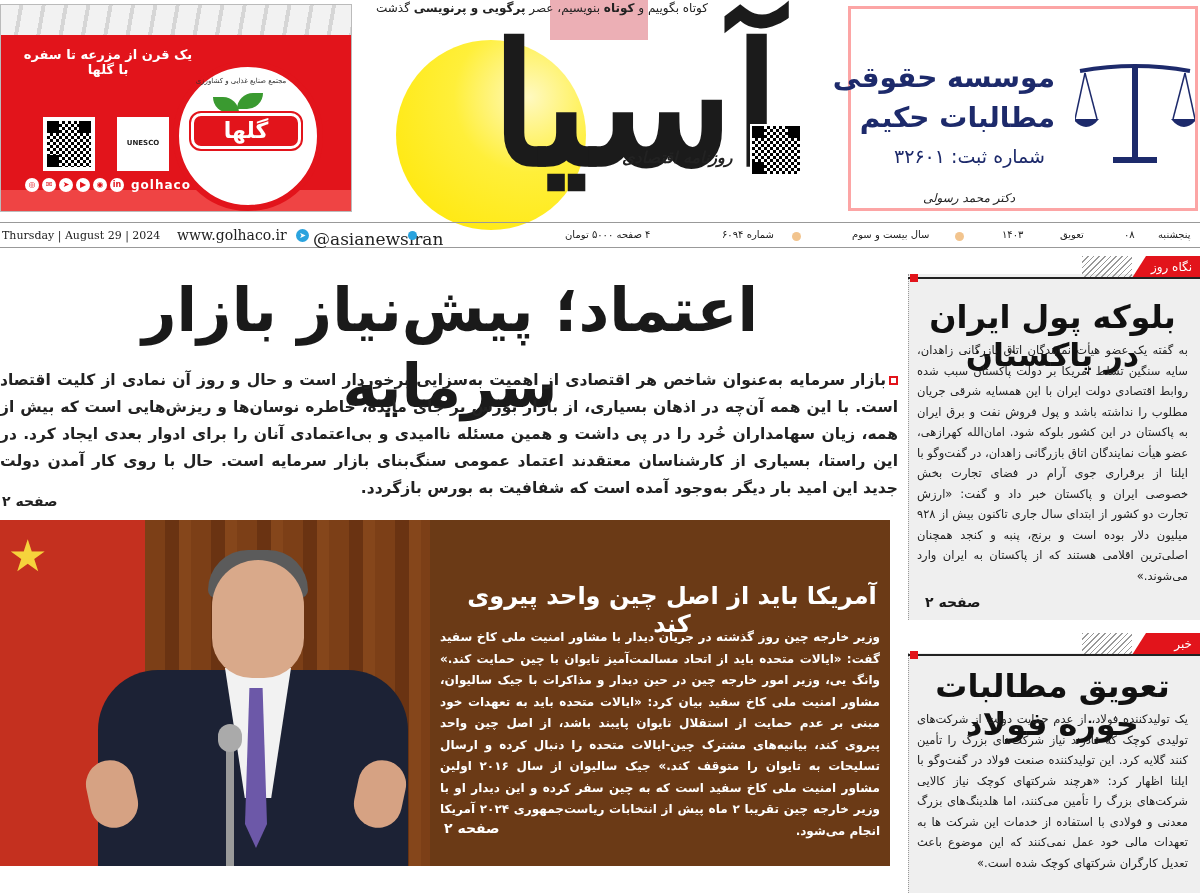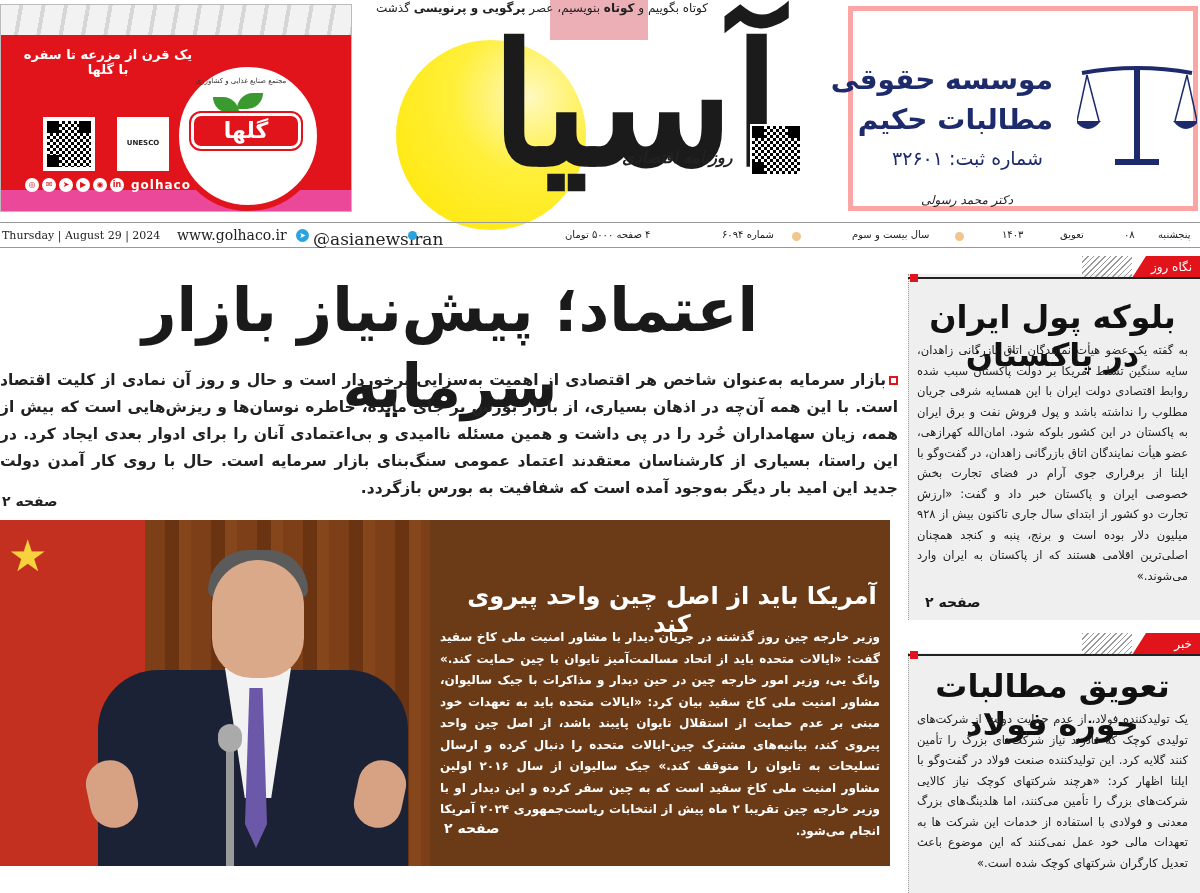--- a/index.html
+++ b/index.html
@@ -2,21 +2,21 @@
 <html><head>
 <meta charset="utf-8">
 <style>
   * { box-sizing: border-box; margin: 0; padding: 0; }
   html, body { width: 1200px; height: 893px; overflow: hidden; background: #ffffff; }
   body { position: relative; font-family: "DejaVu Sans", sans-serif; color: #1a1a1a; }
 
   
   #ad-left {
     position: absolute; left: 0; top: 4px; width: 352px; height: 208px;
-    background: #ec4899; border: 1px solid #bbb; overflow: hidden;
+    background: #ef4444; border: 1px solid #bbb; overflow: hidden;
   }
   #ad-left .red-band {
     position: absolute; left: 0; top: 30px; width: 352px; height: 155px; background: #e2141b;
   }
   #ad-left .herb-strip { position: absolute; left: 0; top: 0; width: 352px; height: 30px;
     background: repeating-linear-gradient(100deg, #f2f2f2 0 18px, #d6d6d6 18px 22px); }
   #ad-left .logo-circle {
     position: absolute; left: 172px; top: 56px; width: 150px; height: 150px; border-radius: 50%;
     background: #fff; border: 6px solid #e2141b;
   }
@@ -49,21 +49,21 @@
   #motto { position: absolute; right: 132px; top: 1px; font-size: 12px; direction: rtl; color: #222; white-space: nowrap; }
   #motto b { font-weight: bold; }
   #motto-badge { position: absolute; left: 190px; top: 0; width: 98px; height: 40px; background: rgba(220,110,120,0.55); }
   #sun { position: absolute; left: 36px; top: 40px; width: 190px; height: 190px; border-radius: 50%;
     background: radial-gradient(circle at 70% 30%, #fff9c0 0%, #ffef3a 40%, #ffe600 100%); }
   #logo-word { position: absolute; left: 40px; top: 0; width: 380px; height: 215px; font-family: "DejaVu Serif", serif;
     font-size: 168px; font-weight: bold; color: #1b1b1b; direction: rtl; text-align: right; line-height: 210px; letter-spacing: -6px; }
   #logo-sub { position: absolute; left: 262px; top: 148px; font-size: 16px; font-style: italic; font-weight: bold; direction: rtl; color: #222; }
   #masthead-qr { position: absolute; left: 390px; top: 124px; width: 52px; height: 52px; background: #fff; padding: 2px; }
 
-  #ad-right { position: absolute; left: 848px; top: 6px; width: 350px; height: 205px; border: 5px solid #fca5a5; background: #fff; }
+  #ad-right { position: absolute; left: 848px; top: 6px; width: 350px; height: 205px; border: 3px solid #fca5a5; background: #fff; }
   #ad-right .scales { position: absolute; left: 224px; top: 48px; width: 120px; height: 110px; }
   #ad-right .title1, #ad-right .title2 { position: absolute; right: 140px; color: #1d2a6b; font-size: 28px; font-weight: bold; direction: rtl; white-space: nowrap; }
   #ad-right .title1 { top: 52px; }
   #ad-right .title2 { top: 92px; }
   #ad-right .reg { position: absolute; right: 150px; top: 136px; color: #1d2a6b; font-size: 19px; direction: rtl; white-space: nowrap; }
   #ad-right .doctor { position: absolute; right: 180px; top: 182px; font-size: 12px; color: #222; direction: rtl; font-style: italic; }
 
   
   #datebar { position: absolute; left: 0; top: 222px; width: 1200px; height: 26px; border-top: 1px solid #999; border-bottom: 1px solid #999; font-size: 12px; }
   #datebar .en-date { position: absolute; left: 2px; top: 6px; font-family: "DejaVu Serif", serif; font-size: 11px; color: #222; }

